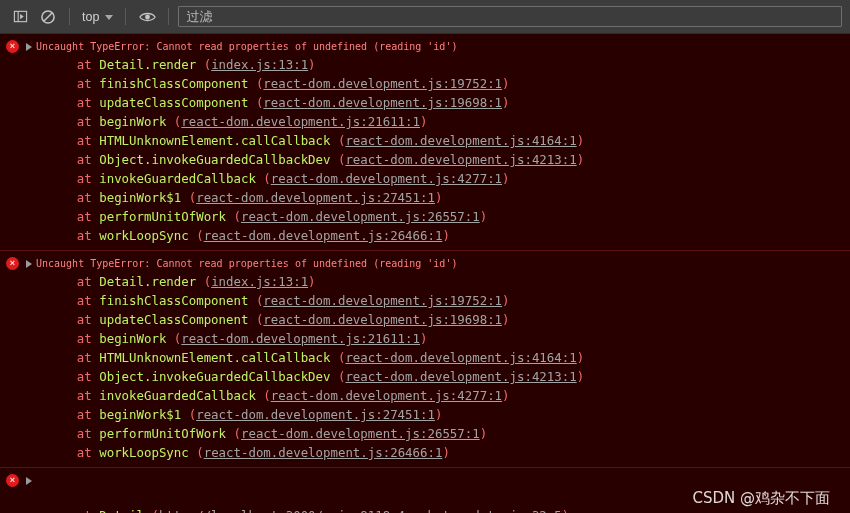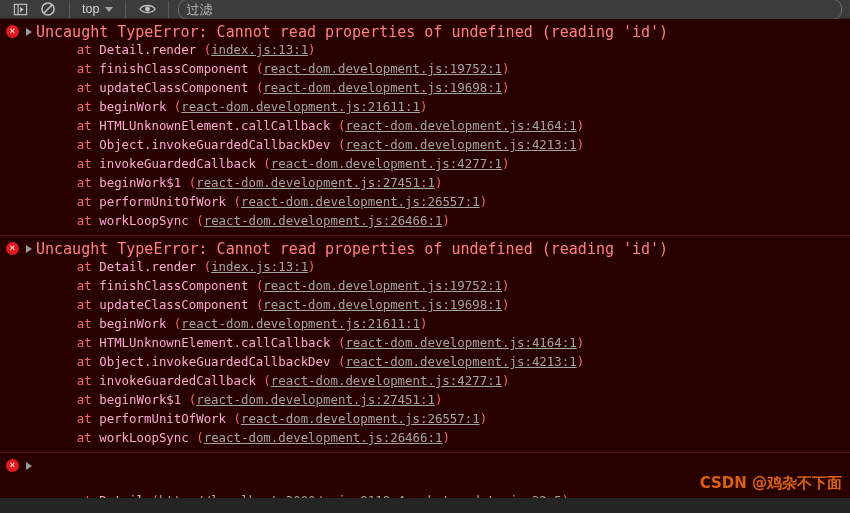--- a/index.html
+++ b/index.html
@@ -13,21 +13,21 @@
   }
   #app {
     position: relative;
     width: 850px; height: 513px;
     overflow: hidden;
     background: #242424;
   }
 
   
   .toolbar {
-    height: 19px;
+    height: 34px;
     background: #3c3c3c;
     display: flex;
     align-items: center;
     padding: 0 6px;
     border-bottom: 1px solid #2b2b2b;
     gap: 0;
   }
   .tb-btn {
     width: 28px; height: 26px;
     display: flex; align-items: center; justify-content: center;
@@ -56,21 +56,21 @@
     border-top: 5.5px solid #a8a8a8;
     margin-top: 1px;
   }
   .filter-box {
     flex: 1 1 auto;
     height: 21px;
     margin-left: 2px;
     margin-right: 2px;
     background: #3c3c3c;
     border: 1px solid #6e6e6e;
-    border-radius: 9px;
+    border-radius: 1px;
     display: flex;
     align-items: center;
     padding: 0 5px;
   }
   .filter-input {
     width: 100%;
     background: transparent;
     border: none;
     outline: none;
     color: #d8d8d8;
@@ -115,54 +115,53 @@
     border-top: 4.5px solid transparent;
     border-bottom: 4.5px solid transparent;
     border-left: 6px solid #9a9a9a;
     margin: 5px 4px 0 7px;
     flex: 0 0 auto;
     cursor: pointer;
   }
   .err-msg {
     color: #ff8080;
     font-family: "DejaVu Sans Mono", monospace;
-    font-size: 15px;
+    font-size: 10px;
     line-height: 16px;
     white-space: pre;
     padding-top: 1px;
   }
   .stack {
     font-family: "DejaVu Sans Mono", monospace;
     font-size: 12.4px;
     line-height: 19px;
     color: #f06a6a;
     padding-left: 47px;
     white-space: pre;
   }
   .stack-row { white-space: pre; }
-  .stack .fn { color: #f9a8d4; }
+  .stack .fn { color: #bef264; }
   .stack .loc {
     color: #a3a3a3;
     text-decoration: underline;
     cursor: pointer;
   }
   .stack .punct { color: #f06a6a; }
 
   
   .watermark {
     position: absolute;
-    right: 8px;
+    right: 20px;
     bottom: 5px;
-    color: #f97316;
+    color: #ffffff;
     font-size: 15px;
     font-family: "DejaVu Sans", sans-serif;
     opacity: .85;
     pointer-events: none;
     white-space: nowrap;
-    font-weight: bold;
   }
 </style>
 </head>
 <body>
 
 <div id="app">
 
   <div class="toolbar">
 
     <div class="tb-btn">

